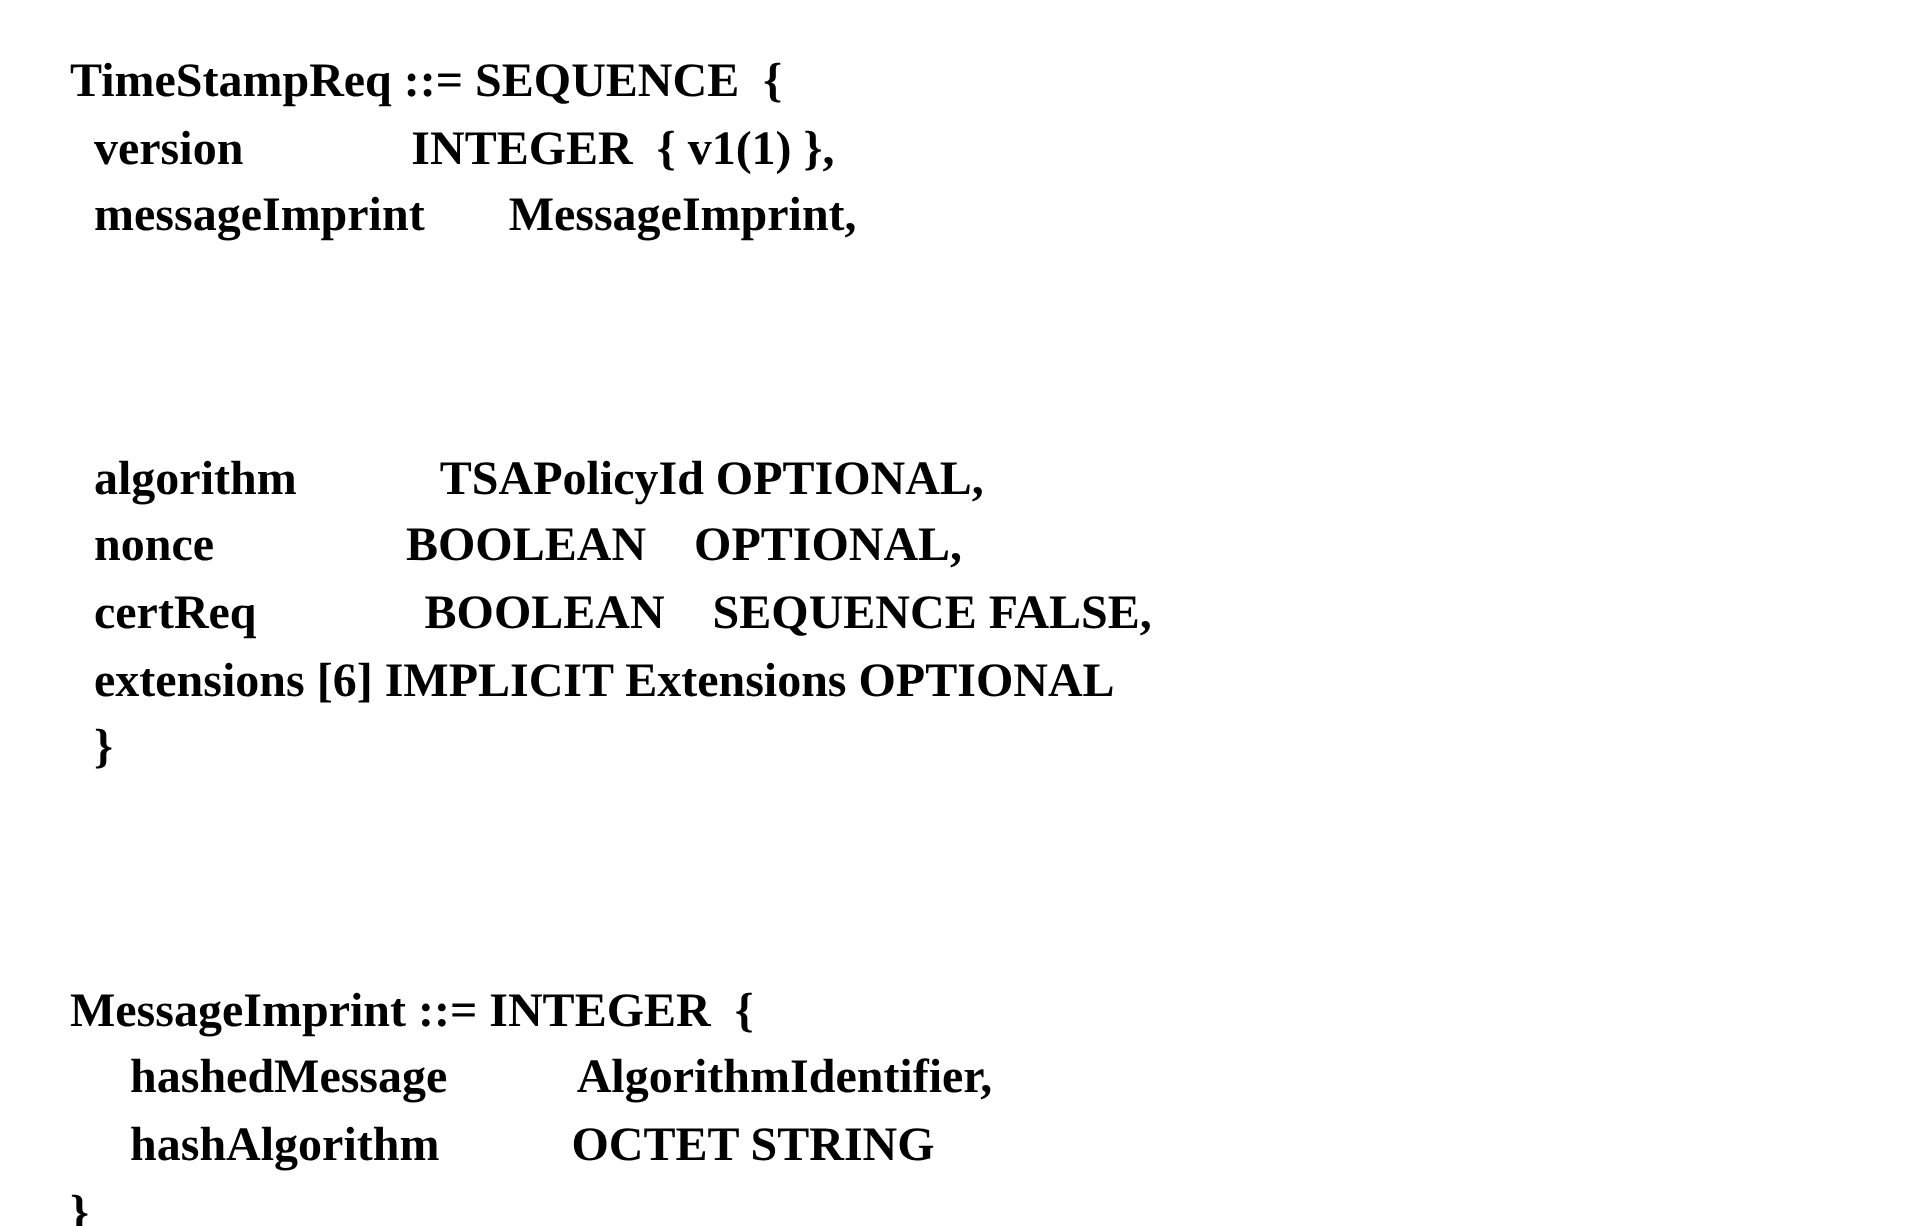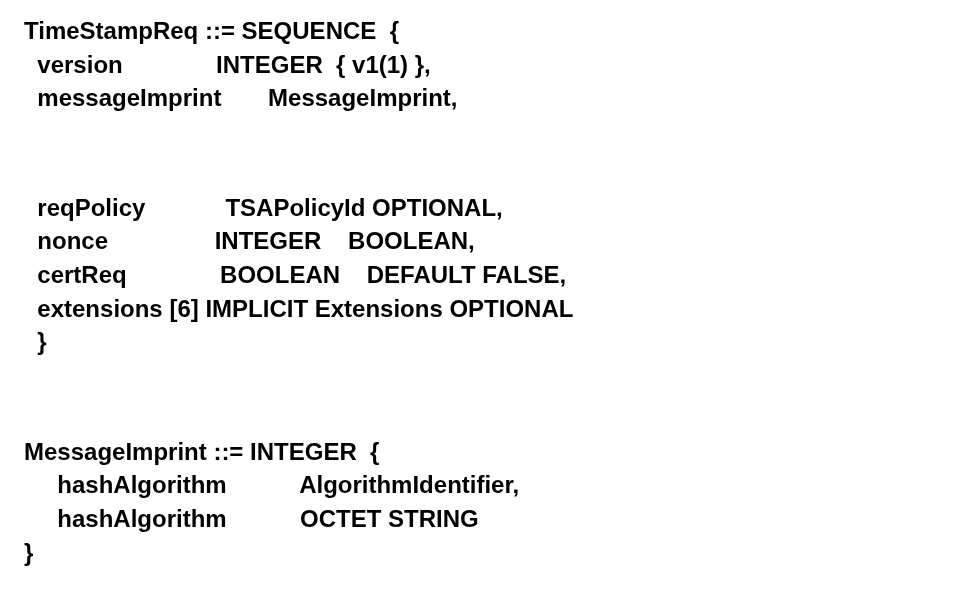--- a/index.html
+++ b/index.html
@@ -11,22 +11,22 @@
     font-family: "Courier New", Courier, monospace;
     font-weight: bold;
     font-size: 24px;
     line-height: 1.4;
     color: #000000;
   }
   .page {
     padding: 10px 20px;
   }
   pre {
-    margin: 4px;
-    font-family: Liberation Sans, sans-serif;
+    margin: 15px;
+    font-family: Liberation Serif, serif;
     font-weight: inherit;
     white-space: pre;
   }
   .block-gap {
     height: 34px;
   }
 </style>
 </head>
 <body>
 
@@ -34,27 +34,27 @@
 
   <pre><span>TimeStampReq ::= SEQUENCE  {</span>
 <span>  version              INTEGER  { v1(1) },</span>
 <span>  messageImprint       MessageImprint,</span></pre>
 
   <div class="block-gap"></div>
 
 
   <div class="block-gap"></div>
 
-  <pre><span>  reqPolicy            TSAPolicyId OPTIONAL,</span>
-<span>  nonce                INTEGER    BOOLEAN,</span>
-<span>  certReq              BOOLEAN    DEFAULT FALSE,</span>
+  <pre><span>  algorithm            TSAPolicyId OPTIONAL,</span>
+<span>  nonce                BOOLEAN    OPTIONAL,</span>
+<span>  certReq              BOOLEAN    SEQUENCE FALSE,</span>
 <span>  extensions [6] IMPLICIT Extensions OPTIONAL</span>
 <span>  }</span></pre>
 
   <div class="block-gap"></div>
   <div class="block-gap"></div>
 
   <pre><span>MessageImprint ::= INTEGER  {</span>
-<span>     hashAlgorithm           AlgorithmIdentifier,</span>
+<span>     hashedMessage           AlgorithmIdentifier,</span>
 <span>     hashAlgorithm           OCTET STRING</span>
 <span>}</span></pre>
 
 </div>
 
 </body></html>

